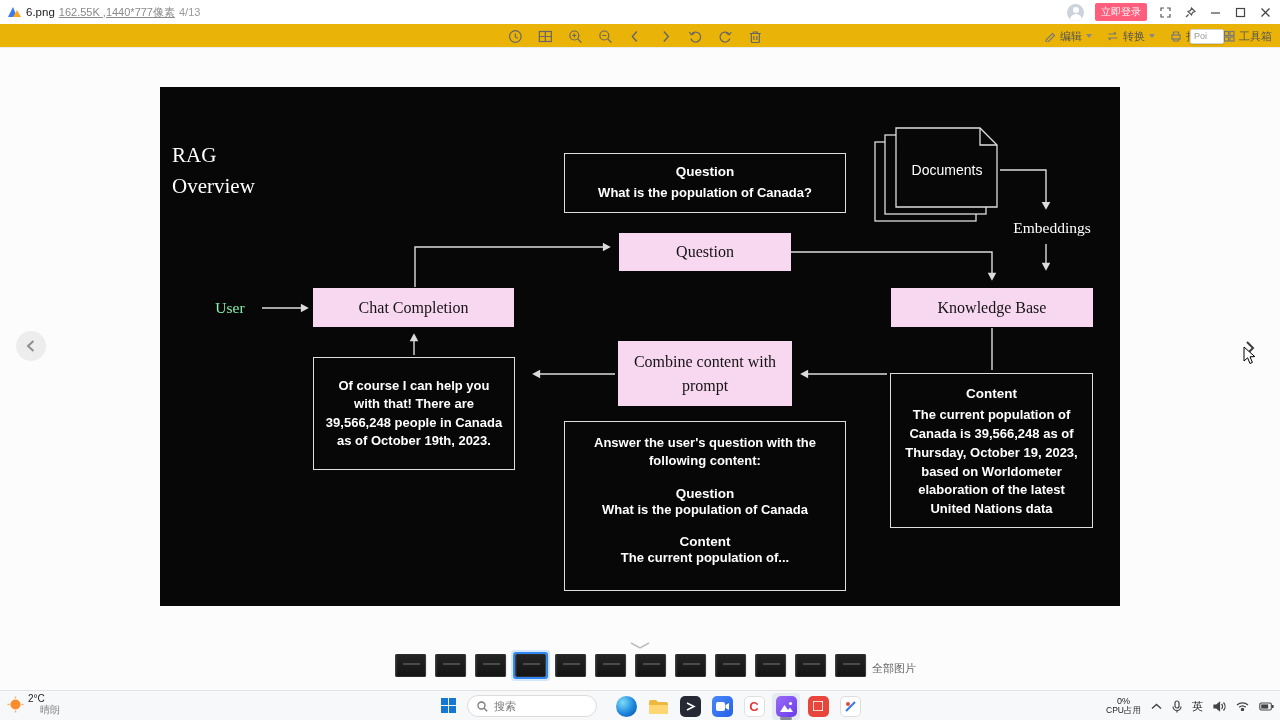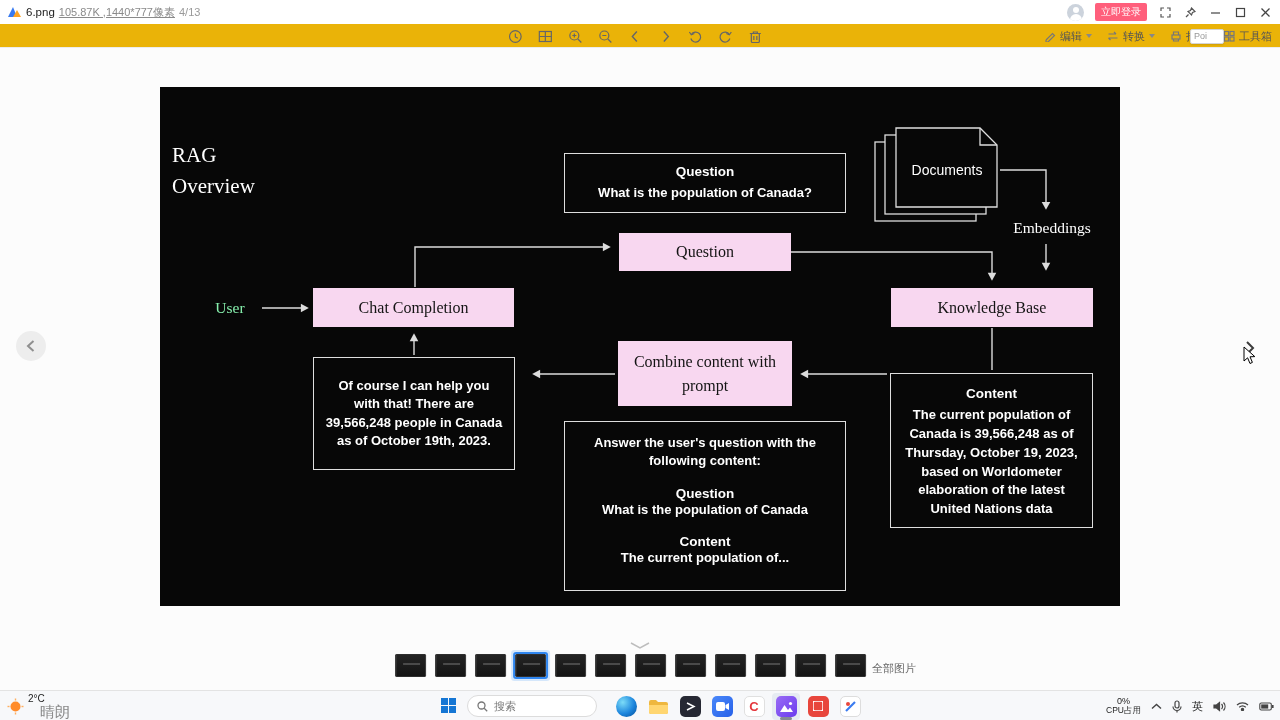--- a/index.html
+++ b/index.html
@@ -89,21 +89,21 @@
   .thumb::after { content:''; position:absolute; left:7px; top:8px; width:17px; height:2px; background:#4a4a4a; }
   .thumb.active { outline:2px solid #2f86f0; box-shadow:0 0 0 4px #d5e7fb; }
   .all-photos { position:absolute; left:872px; top:613px; font-size:11px; color:#666; cursor:pointer; }
 
   
   .taskbar { position:absolute; bottom:0; left:0; right:0; height:30px; background:#f7f8fa;
     border-top:1px solid #e3e3e3; }
   .weather { position:absolute; left:7px; top:2px; display:flex; align-items:center; gap:4px; cursor:pointer; }
   .weather .wt { line-height:1.1; }
   .weather .wt .t1 { font-size:10px; color:#222; display:block; }
-  .weather .wt .t2 { font-size:15px; color:#888; display:block;padding-left:12px; }
+  .weather .wt .t2 { font-size:10px; color:#888; display:block;padding-left:12px; }
   .startbtn { position:absolute; left:441px; top:7px; cursor:pointer; }
   .searchpill { position:absolute; left:467px; top:4px; width:130px; height:22px; border-radius:11px;
     background:#fff; border:1px solid #dcdcdc; display:flex; align-items:center; padding:0 9px; gap:6px; }
   .searchpill input { border:none; outline:none; width:90px; font-size:11px; background:transparent; color:#555; }
   .searchpill input::placeholder { color:#777; }
   .apps { position:absolute; left:612px; top:1px; display:flex; gap:4px; align-items:center; height:28px; }
   .slot { width:28px; height:27px; border-radius:4px; display:flex; align-items:center; justify-content:center;
     position:relative; cursor:pointer; }
   .slot.active { background:#e6ebf2; }
   .slot.active::after { content:''; position:absolute; bottom:0; left:8px; right:8px; height:3px;
@@ -127,21 +127,21 @@
 <body>
 
 <div class="titlebar">
   <span>
     <svg width="14" height="12">
         <path d="M0 12 L5 2 L9 12 Z" fill="#3a7bf0"></path>
         <path d="M5 12 L9 5 L13 12 Z" fill="#ffa321"></path>
       </svg>
   </span>
   <span class="filename">6.png</span>
-  <span class="meta">105.87K ,1440*777像素</span>
+  <span class="meta">162.55K ,1440*777像素</span>
   <span class="pageind">4/13</span>
   <div class="tb-right">
     <span class="avatar"></span>
     <span class="login">立即登录</span>
     <span class="winbtn">
       <svg width="11" height="11" fill="none" stroke="#555" stroke-width="1.2">
           <path d="M1 4 V1 H4 M7 1 H10 V4 M10 7 V10 H7 M4 10 H1 V7"></path>
         </svg>
     </span>
     <span class="winbtn">

